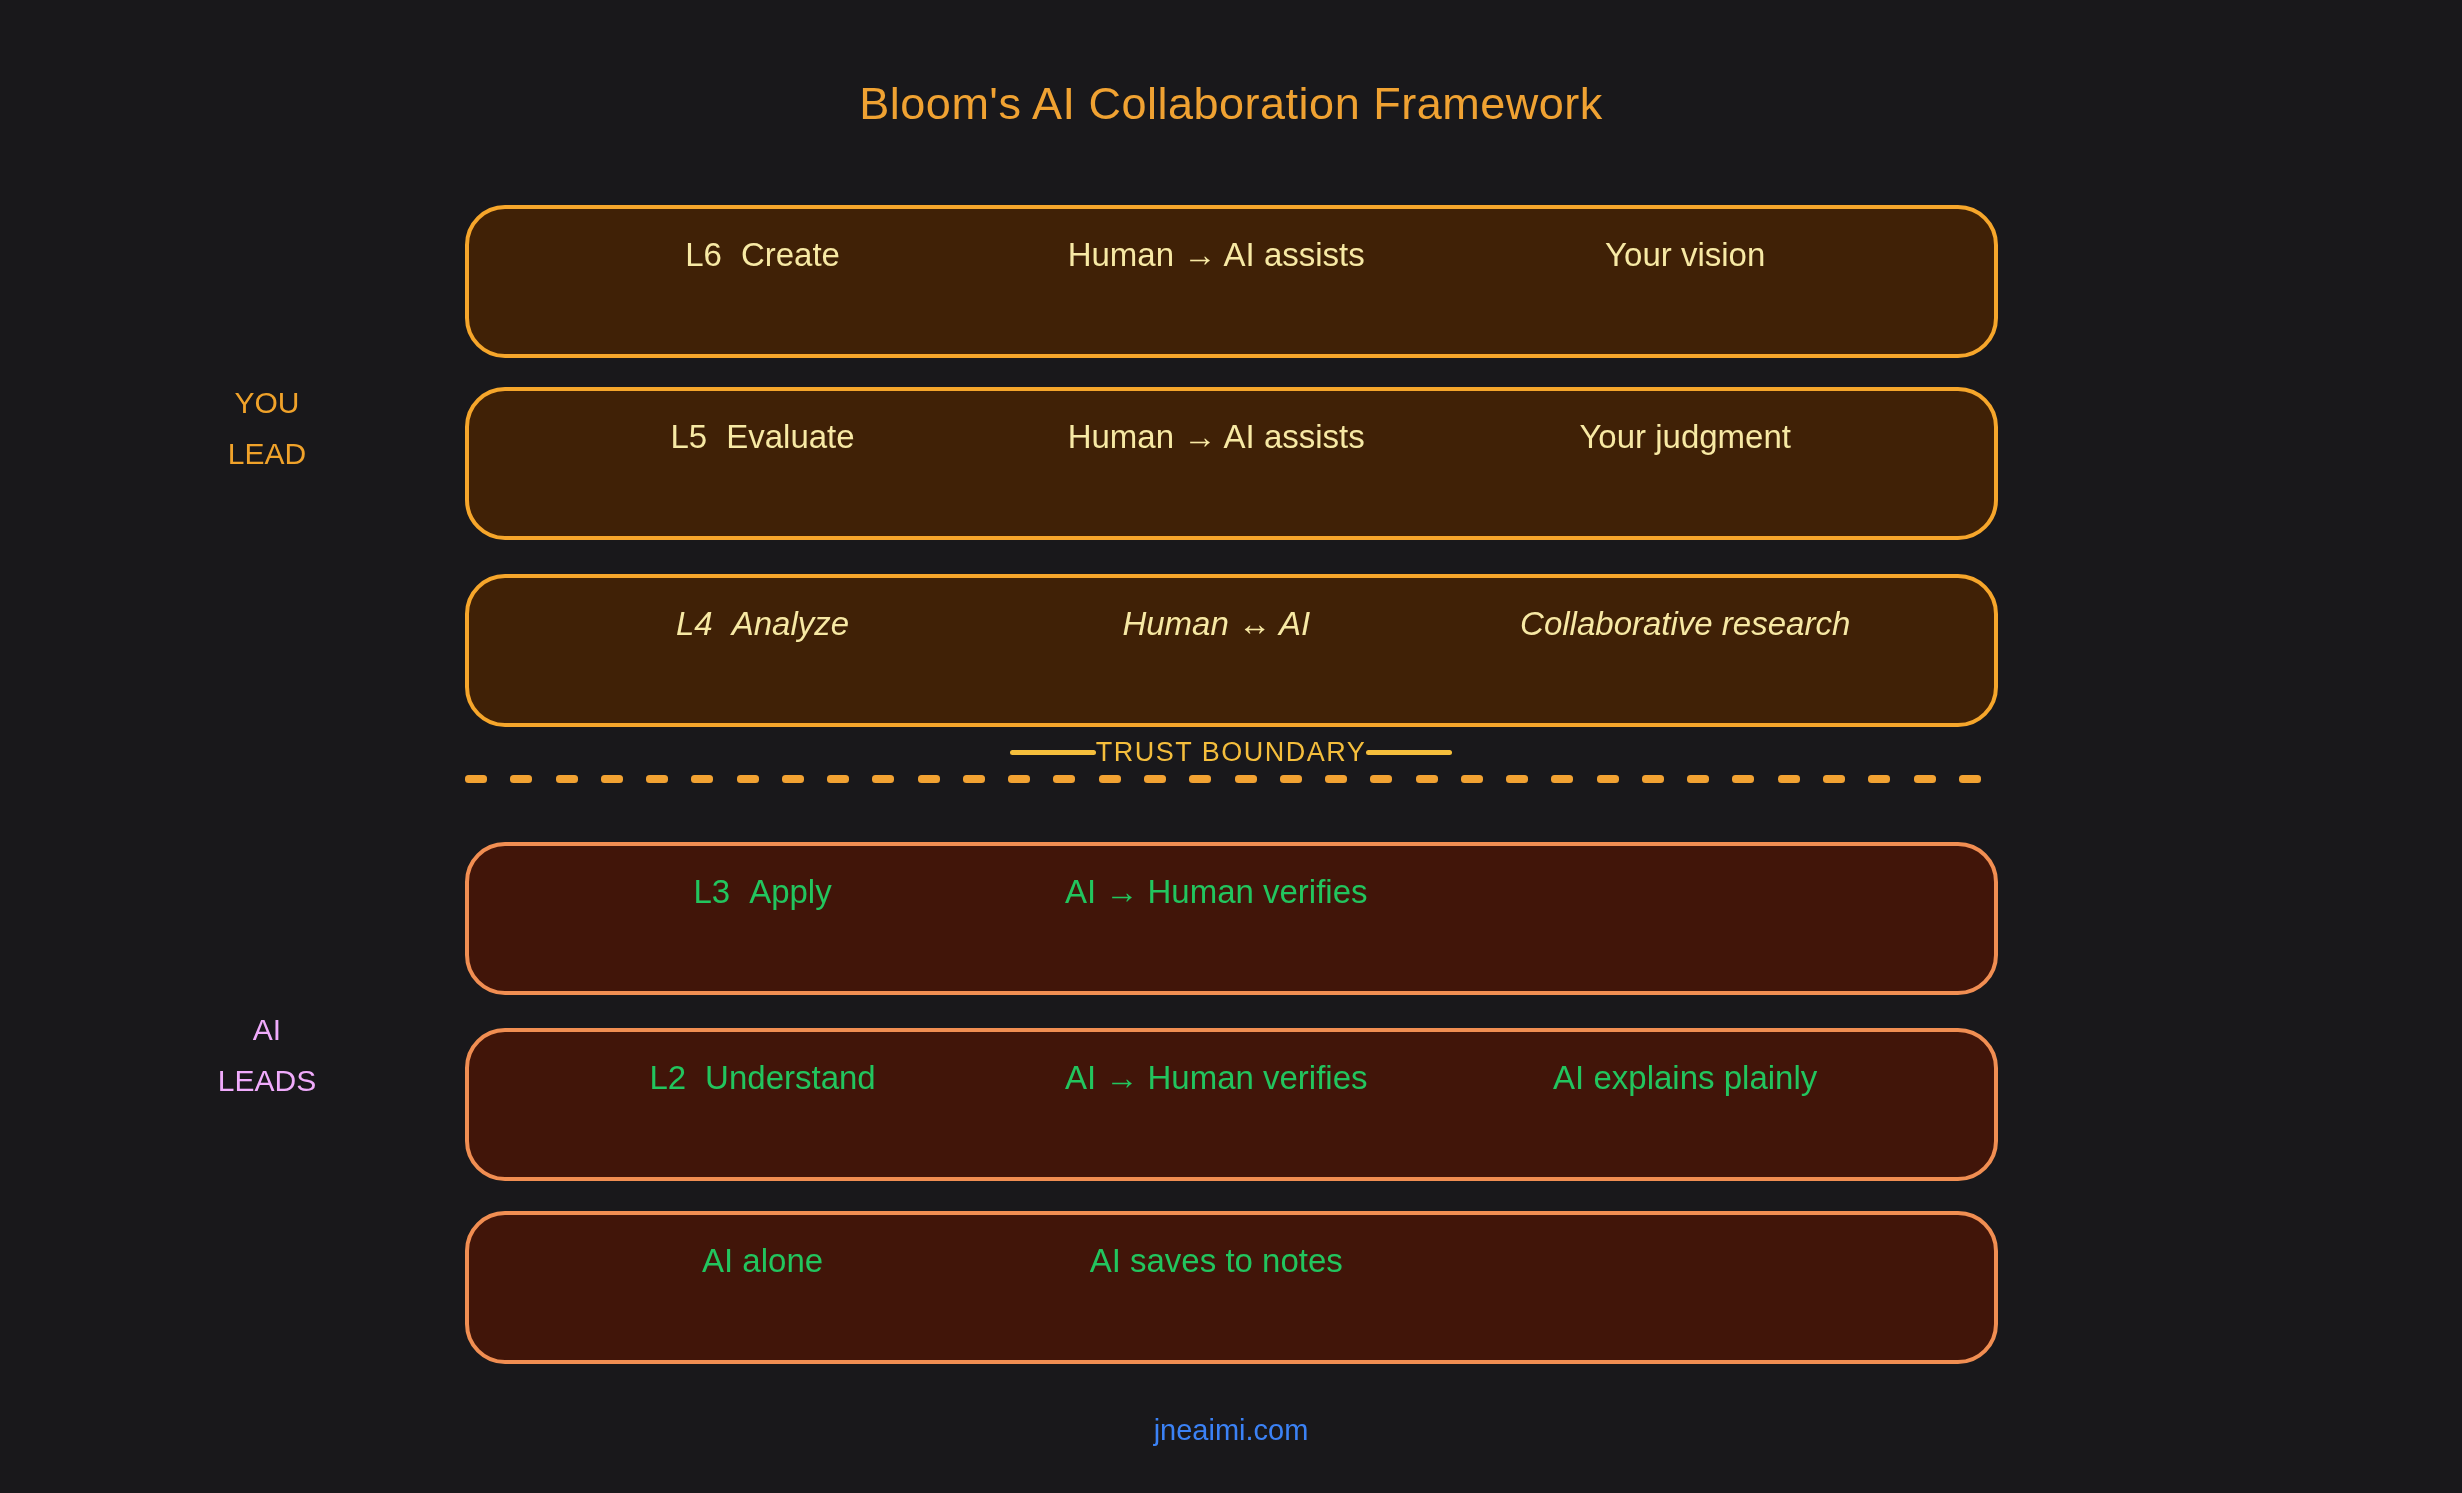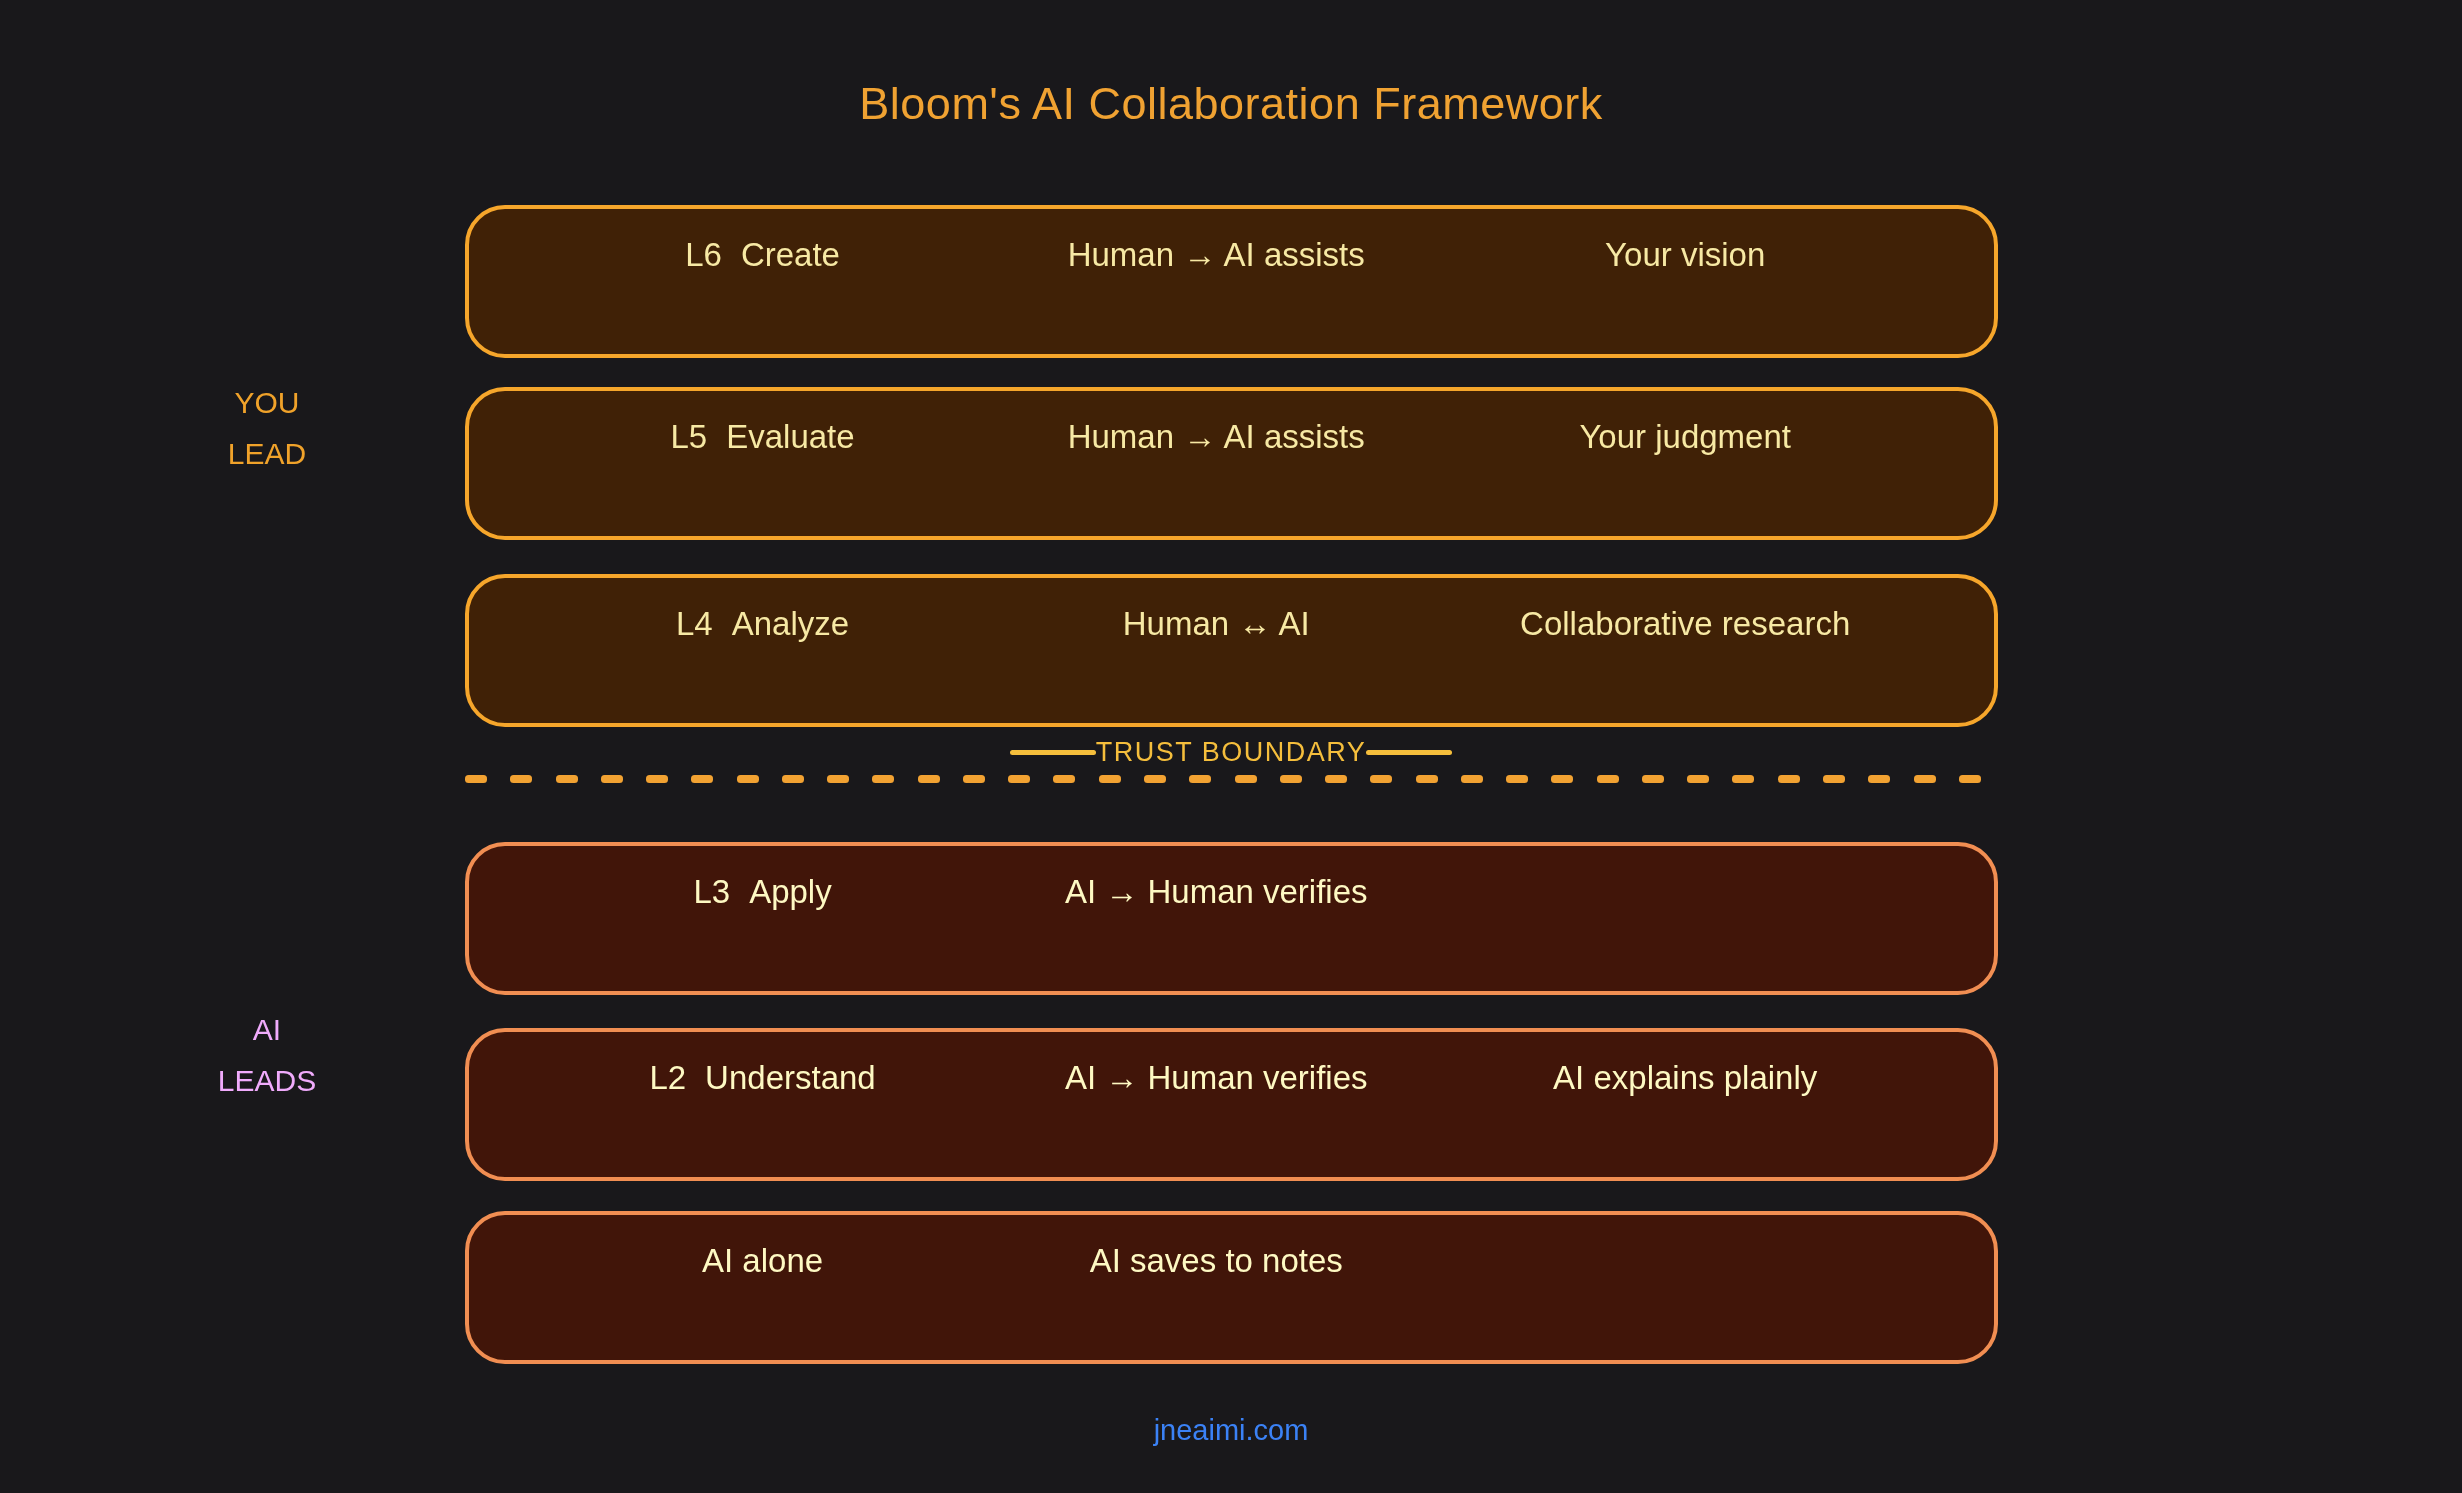--- a/index.html
+++ b/index.html
@@ -52,25 +52,25 @@
     line-height: 40px;
   }
   .level-row.human {
     background: #402106;
     border: 4.5px solid #F6A62B;
     color: #F7E9A4;
   }
   .level-row.aibox {
     background: #411509;
     border: 4.5px solid #F18E52;
-    color: #fef9c3;
+    color: #22c55e;
   }
   .row-l6 { top: 205px; }
   .row-l5 { top: 387px; }
-  .row-l4 { top: 574px; }
+  .row-l4 { top: 574px; font-style: italic; }
   .row-l3 { top: 842px; }
   .row-l2 { top: 1028px; }
   .row-l1 { top: 1211px; }
 
   .cell { text-align: center; white-space: nowrap; }
   .level-cell {
     display: inline-flex;
     justify-content: center;
     gap: 19px;
     width: 100%;

